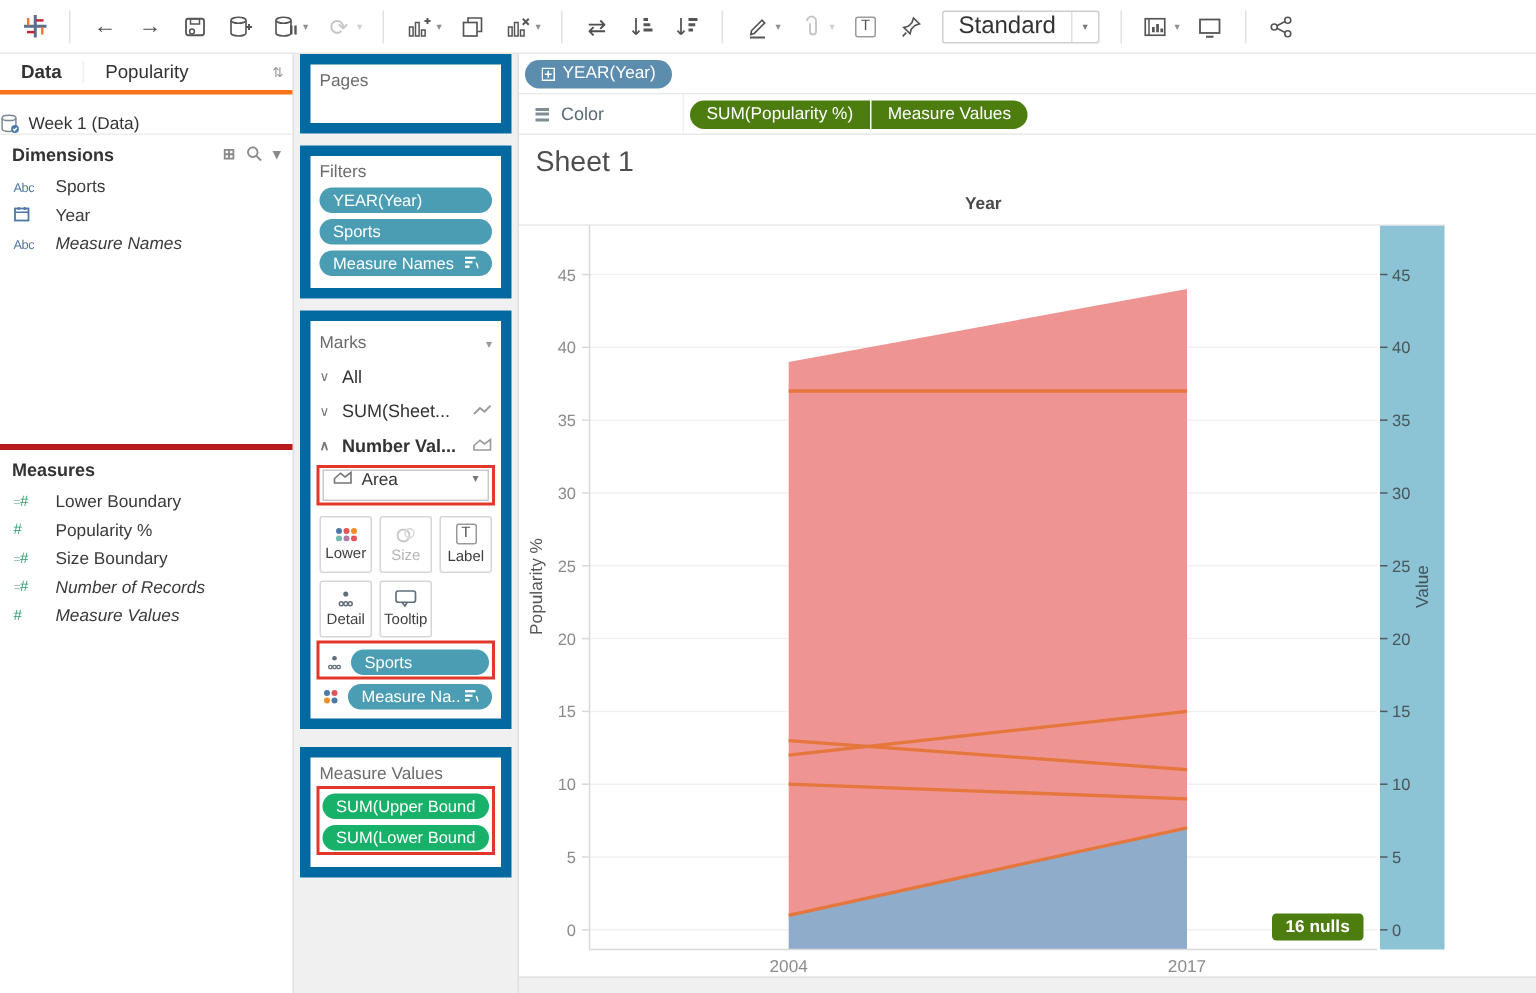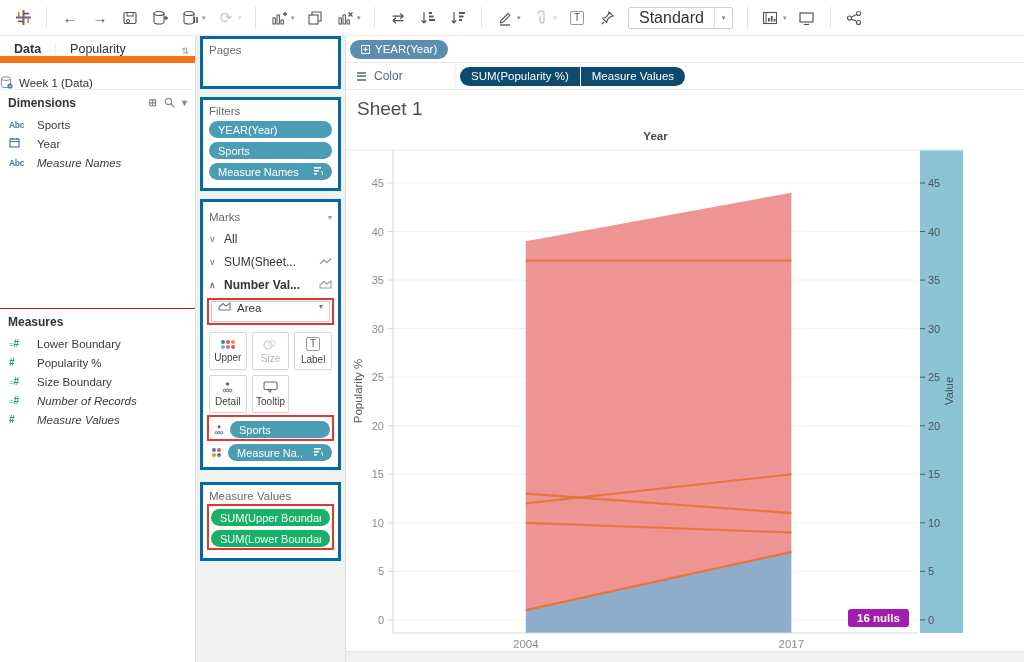--- a/index.html
+++ b/index.html
@@ -14,39 +14,39 @@
   .tcaret{font-size:7px;color:#8f8f8f;width:9px;margin-left:-3px}
   .tcaret.disabled{color:#d0d0d0}
   .tsep{width:1px;height:22px;background:#e2e2e2;margin:0 8px}
   .fit-select{height:22px;border:1px solid #cfcfcf;border-radius:2px;display:flex;align-items:center;margin:0 6px;background:#fff}
   .fit-select .val{padding:0 10px;font-size:16px;color:#333;min-width:62px}
   .fit-select .cell{width:18px;height:100%;border-left:1px solid #e0e0e0;display:flex;align-items:center;justify-content:center;font-size:7px;color:#777}
   .tbox{border:1px solid #9a9a9a;border-radius:2px;width:14px;height:14px;font-size:10px;line-height:12px;text-align:center;color:#555}
 
   
   .data-pane{position:absolute;left:0;top:36px;width:196px;height:626px;background:#fff;border-right:1px solid #e0e0e0}
-  .tabs{display:flex;height:27px;border-bottom:7px solid #f97316;align-items:flex-end}
+  .tabs{display:flex;height:27px;border-bottom:3px solid #f97316;align-items:center}
   .tab{padding:0 14px;display:flex;align-items:center;font-size:12.5px;color:#333;cursor:pointer}
   .tab.active{font-weight:bold}
   .tab.inactive{border-left:1px solid #eee}
   .tab-tools{margin-left:auto;display:flex;align-items:center;padding:0 6px;color:#999;font-size:9px}
   .conn-row{height:27px;display:flex;align-items:flex-end;gap:6px;padding:0 0;font-size:11.5px;color:#333;border-bottom:1px solid #ededed}
   .sec-head{display:flex;align-items:center;height:25px;padding:0 8px;font-weight:bold;font-size:12px;color:#333}
   .sec-tools{margin-left:auto;display:flex;align-items:center;gap:7px;color:#8a8a8a}
   .sec-tools .ic{font-size:10px}
   .field{display:flex;align-items:center;height:19px;padding:0 9px;gap:4px;font-size:11.5px;color:#3a3a3a;cursor:pointer}
-  .field .ficon{width:24px;flex:none;font-size:8.5px;font-weight:bold;color:#4C78A8;letter-spacing:-.3px}
+  .field .ficon{width:24px;flex:none;font-size:8.5px;font-weight:normal;color:#4C78A8;letter-spacing:-.3px}
   .field .ficon.green{color:#2e9e6f;font-size:10px}
   .field .ficon .eq{color:#9fc9b4;font-size:8px}
   .field.italic .flabel{font-style:italic}
-  .measures-block{position:absolute;left:0;top:272px;width:100%;border-top:1px solid #b91c1c}
+  .measures-block{position:absolute;left:0;top:260px;width:100%;border-top:4px solid #b91c1c}
 
   
   .shelf-pane{position:absolute;left:196px;top:36px;width:150px;height:626px;background:#f0f0f0;border-right:1px solid #e0e0e0;padding:0 4px}
-  .card{background:#fff;border:3px solid #0369a1;padding:5px 6px;margin-top:0}
+  .card{background:#fff;border:7px solid #0369a1;padding:5px 6px;margin-top:0}
   .card-title{font-size:11.5px;color:#6b6b6b}
   .card-pages{height:53px;margin-top:0}
   .card-filters{margin-top:8px;padding-bottom:8px}
   .card-marks{margin-top:8px;padding-bottom:6px}
   .card-mv{margin-top:12px;padding-bottom:6px}
   .pill{height:17px;border-radius:9px;background:#4A9DB3;color:#fff;font-size:11px;display:flex;align-items:center;padding:0 9px;margin-top:4px;white-space:nowrap;overflow:hidden;cursor:pointer}
   .pill.green{background:#17B169}
   .pill .plabel{flex:1;overflow:hidden}
   .mrow{display:flex;align-items:center;height:23px;font-size:12px;color:#333;cursor:pointer}
   .mrow .chev{width:15px;color:#777;font-size:9px}
@@ -66,36 +66,36 @@
   .pillrow .rowico{width:15px;flex:none;display:flex;justify-content:center}
   .pillrow .pill{flex:1;margin-top:0}
 
   
   .right-area{position:absolute;left:346px;top:36px;width:678px;height:626px;background:#fff}
   .shelfrow{height:27px;background:#fff;border-bottom:1px solid #e8e8e8;display:flex;align-items:center}
   .shelflabel{width:110px;height:100%;display:flex;align-items:center;gap:8px;padding:0 11px;color:#5b6a72;font-size:12px;border-right:1px solid #efefef}
   .shelfpills{display:flex;padding-left:4px;gap:2px}
   .spill{height:19px;border-radius:10px;color:#fff;font-size:11.5px;display:flex;align-items:center;padding:0 11px;gap:5px;cursor:pointer;white-space:nowrap}
   .spill.blue{background:#5C8CAE}
-  .spill.green{background:#0c4a6e}
+  .spill.green{background:#4d7c0f}
   .spill.joinL{border-radius:10px 0 0 10px}
   .spill.joinR{border-radius:0 10px 10px 0;margin-left:1px}
   .colicon{display:flex;gap:1.5px}
   .colicon i{width:2px;height:9px;background:#7e8c94}
   .rowicon{display:flex;flex-direction:column;gap:1.5px}
   .rowicon i{width:9px;height:2px;background:#7e8c94}
 
   .chart{position:absolute;left:0;top:54px;width:678px;height:572px;background:#fff}
   .sheet-title{position:absolute;left:11px;top:8px;font-size:19px;color:#4e4e4e;font-weight:normal}
   .year-header{position:absolute;left:47px;top:40px;width:525px;text-align:center;font-size:11.5px;font-weight:bold;color:#4a4a4a}
   #chart-svg{position:absolute;left:0;top:0}
   .vlabel{position:absolute;white-space:nowrap;font-size:11.5px;color:#565656;transform:rotate(-90deg);text-align:center}
   .vlabel.left{left:-23px;top:295px;width:70px}
   .vlabel.right{left:583px;top:295px;width:40px;color:#44525a}
-  .null-badge{position:absolute;left:502px;top:519px;background:#a21caf;color:#fff;font-weight:bold;font-size:11.5px;padding:3px 9px;border-radius:3px;cursor:pointer}
+  .null-badge{position:absolute;left:502px;top:519px;background:#4d7c0f;color:#fff;font-weight:bold;font-size:11.5px;padding:3px 9px;border-radius:3px;cursor:pointer}
   .status-strip{position:absolute;left:0;top:561px;width:678px;height:11px;background:#f0f0f0;border-top:1px solid #e2e2e2}
 </style>
 </head>
 <body>
 
 <div class="toolbar">
   <div class="tbtn">
     <svg width="17" height="17" viewBox="0 0 17 17">
       <rect x="7.5" y="1" width="2" height="15" fill="#5b6f8c"></rect>
         <rect x="1" y="7.5" width="15" height="2" fill="#5b6f8c"></rect>
@@ -375,21 +375,21 @@
     <div class="btn-grid">
       <div class="mbtn">
         <svg width="15" height="10" viewBox="0 0 15 10">
             <circle cx="3" cy="3" r="2" fill="#4E79A7"></circle>
             <circle cx="8" cy="3" r="2" fill="#E15759"></circle>
             <circle cx="13" cy="3" r="2" fill="#F28E2B"></circle>
             <circle cx="3" cy="8" r="2" fill="#76B7B2"></circle>
             <circle cx="8" cy="8" r="2" fill="#B07AA1"></circle>
             <circle cx="13" cy="8" r="2" fill="#E15759"></circle>
           </svg>
-        <span class="blab">Upper</span>
+        <span class="blab">Lower</span>
       </div>
       <div class="mbtn disabled">
         <svg width="14" height="11" viewBox="0 0 14 11">
             <circle cx="5" cy="6" r="4" fill="none" stroke="#c9c9c9" stroke-width="1.2"></circle>
             <circle cx="9" cy="4.5" r="3" fill="none" stroke="#dcdcdc" stroke-width="1.2"></circle>
           </svg>
         <span class="blab">Size</span>
       </div>
       <div class="mbtn">
         <span class="tbox">T</span>

